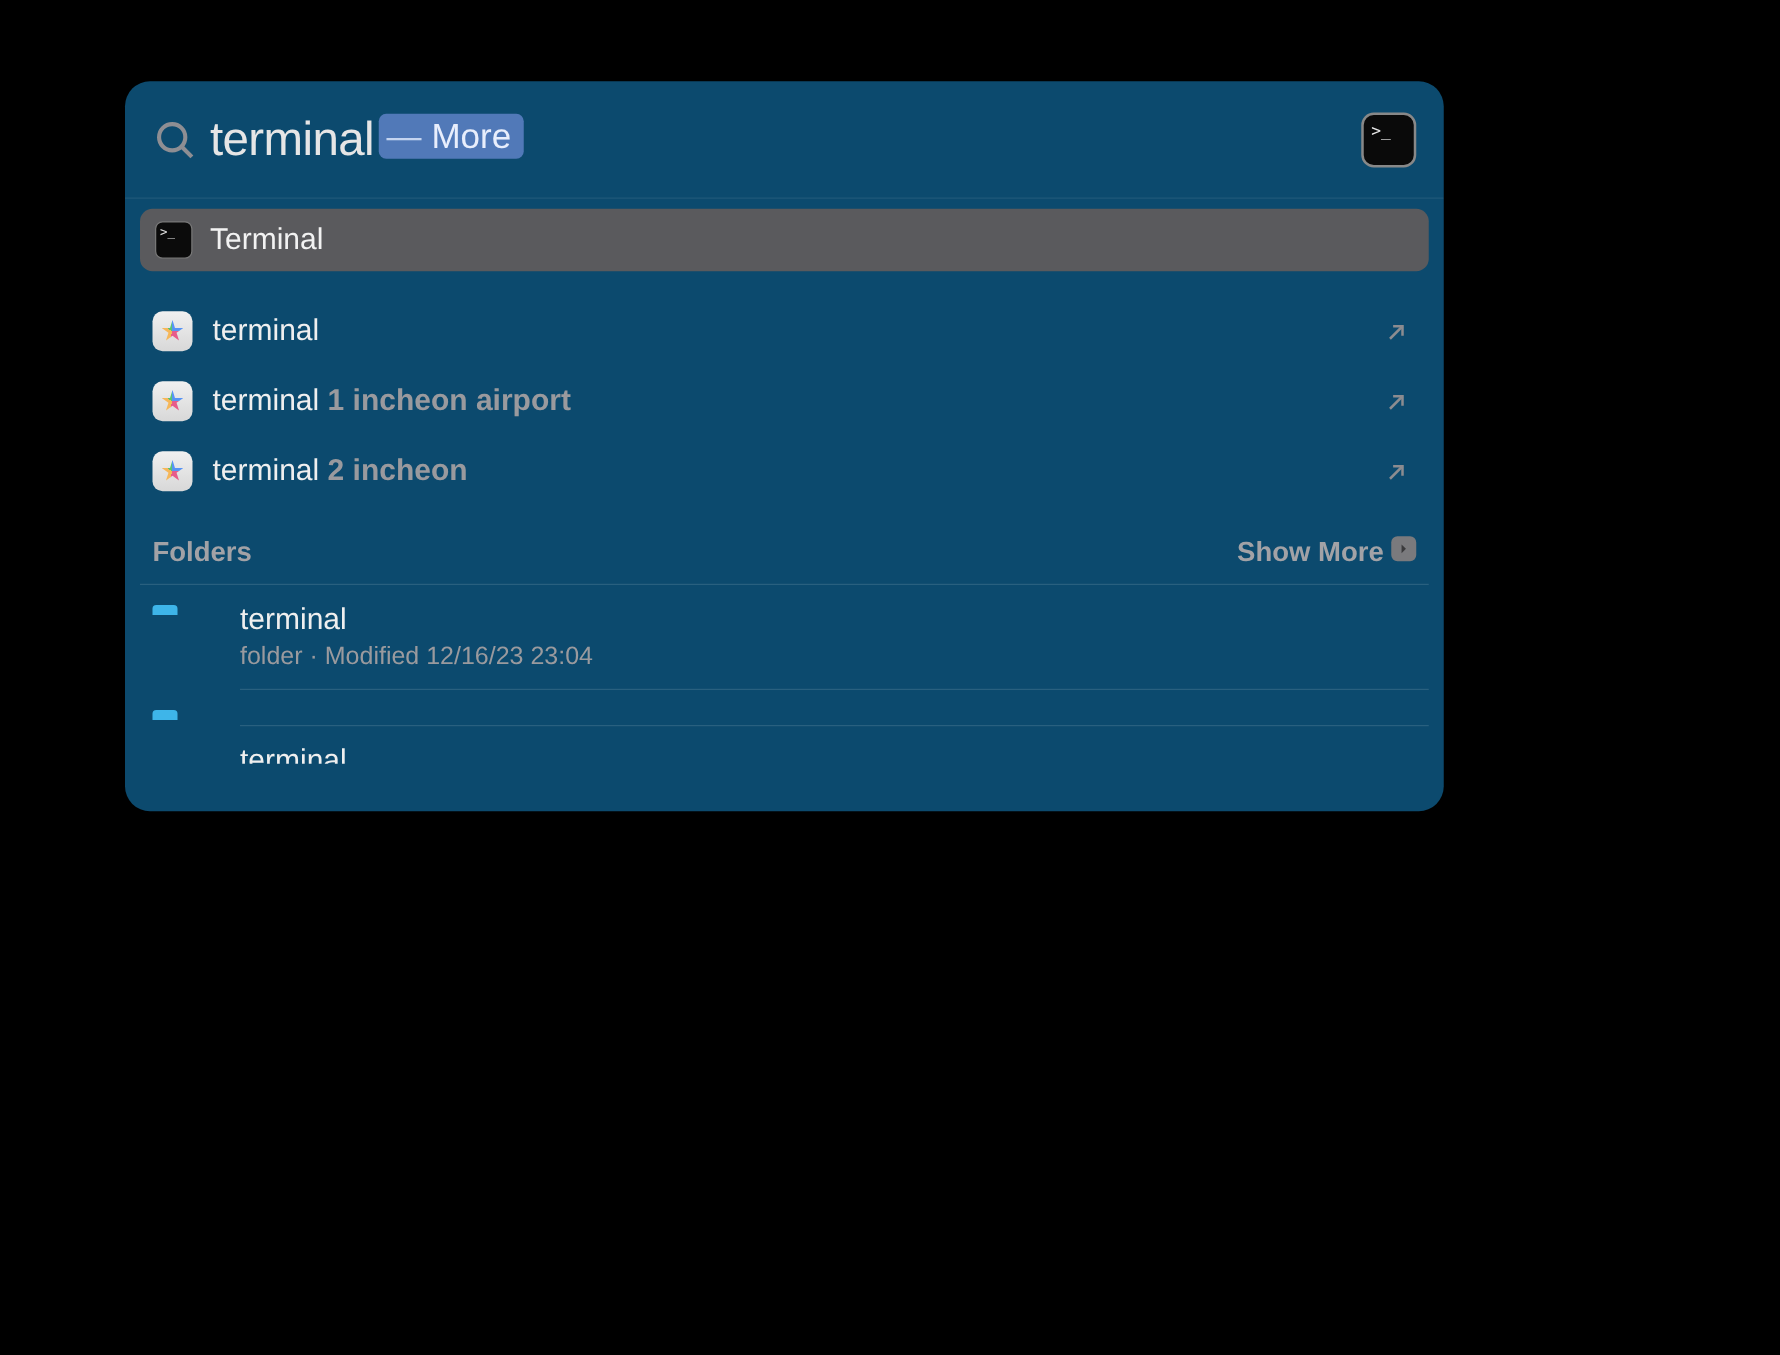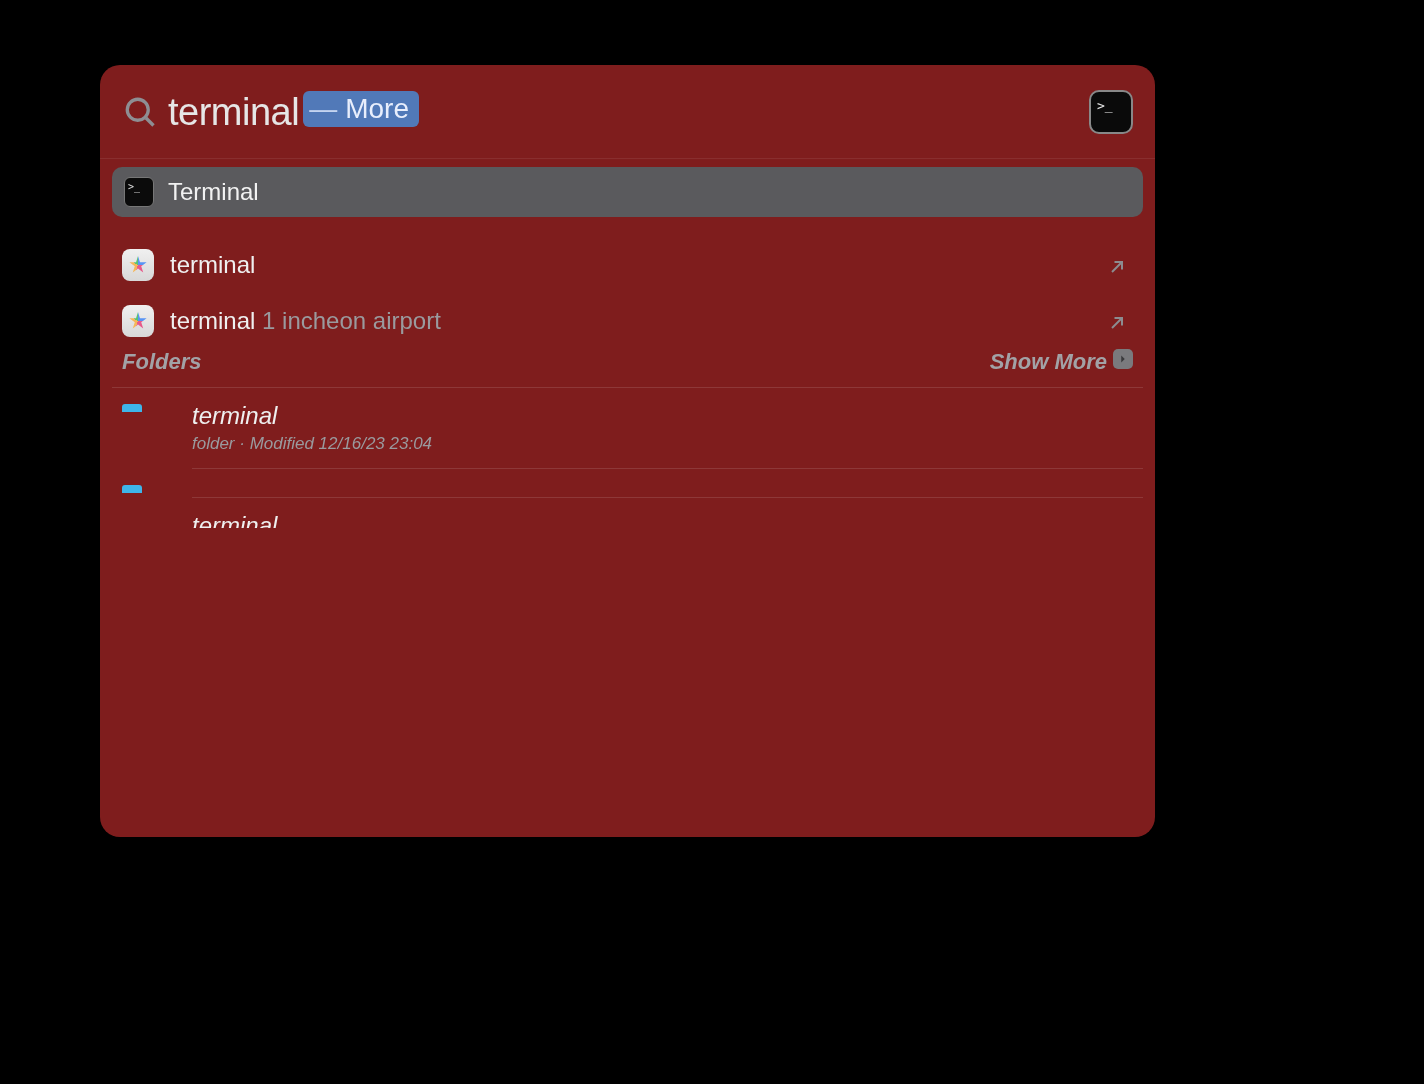--- a/index.html
+++ b/index.html
@@ -12,22 +12,22 @@
       background: #000;
       width: 1424px;
       height: 1084px;
       position: relative;
     }
     .spotlight-window {
       position: absolute;
       left: 100px;
       top: 65px;
       width: 1055px;
-      height: 772px;
-      background: #7f1d1d;
+      height: 584px;
+      background: #0c4a6e;
       border-radius: 20px;
       overflow: hidden;
       box-shadow: 0 20px 60px rgba(0,0,0,0.6);
       display: flex;
       flex-direction: column;
     }
     .search-bar {
       display: flex;
       align-items: center;
       padding: 14px 22px;
@@ -181,35 +181,35 @@
     .search-suggestion-icon svg {
       width: 26px;
       height: 26px;
     }
     .suggestion-text-main {
       color: #efefef;
       font-weight: 500;
     }
     .suggestion-text-extra {
       color: #9a9a9e;
-      font-weight: 400;
+      font-weight: 700;
     }
     .arrow-out {
       margin-left: auto;
       margin-right: 6px;
       color: #8c8c90;
       width: 20px;
       height: 20px;
     }
     .arrow-out svg {
       width: 100%;
       height: 100%;
     }
     .folders-section {
-      font-style: italic;
+      margin-top: 24px;
     }
     .folder-row {
       display: flex;
       align-items: center;
       padding: 14px 10px 14px 0;
       margin-left: 80px;
       border-bottom: 1px solid rgba(255,255,255,0.12);
       position: relative;
     }
     .folder-row::before {
@@ -250,21 +250,21 @@
       display: flex;
       flex-direction: column;
       gap: 4px;
     }
     .folder-name {
       font-size: 24px;
       color: #efefef;
       font-weight: 500;
     }
     .folder-meta {
-      font-size: 17px;
+      font-size: 20px;
       color: #9a9a9e;
     }
     .folder-partial {
       display: flex;
       align-items: flex-start;
       padding-top: 14px;
       padding-left: 0;
       margin-left: 80px;
       position: relative;
       height: 30px;
@@ -318,20 +318,32 @@
         <span class="suggestion-text-main">terminal</span><span class="suggestion-text-extra"> 1 incheon airport</span>
       </span>
       <span class="arrow-out">
         <svg viewBox="0 0 24 24" fill="none" stroke="currentColor" stroke-width="2.4">
             <line x1="6" y1="18" x2="18" y2="6"></line>
             <polyline points="9,6 18,6 18,15"></polyline>
           </svg>
       </span>
     </div>
 
+    <div class="suggestion-row">
+      <span class="suggestion-icon maps-icon"></span>
+      <span>
+        <span class="suggestion-text-main">terminal</span><span class="suggestion-text-extra"> 2 incheon</span>
+      </span>
+      <span class="arrow-out">
+        <svg viewBox="0 0 24 24" fill="none" stroke="currentColor" stroke-width="2.4">
+            <line x1="6" y1="18" x2="18" y2="6"></line>
+            <polyline points="9,6 18,6 18,15"></polyline>
+          </svg>
+      </span>
+    </div>
 
 
     <div class="folders-section">
       <div class="section-header">
         <span class="section-title">Folders</span>
         <span class="show-more">
           <span>Show More</span>
           <span class="show-more-icon">
             <svg viewBox="0 0 24 24" fill="currentColor">
                 <path d="M9 6l6 6-6 6V6z"></path>

